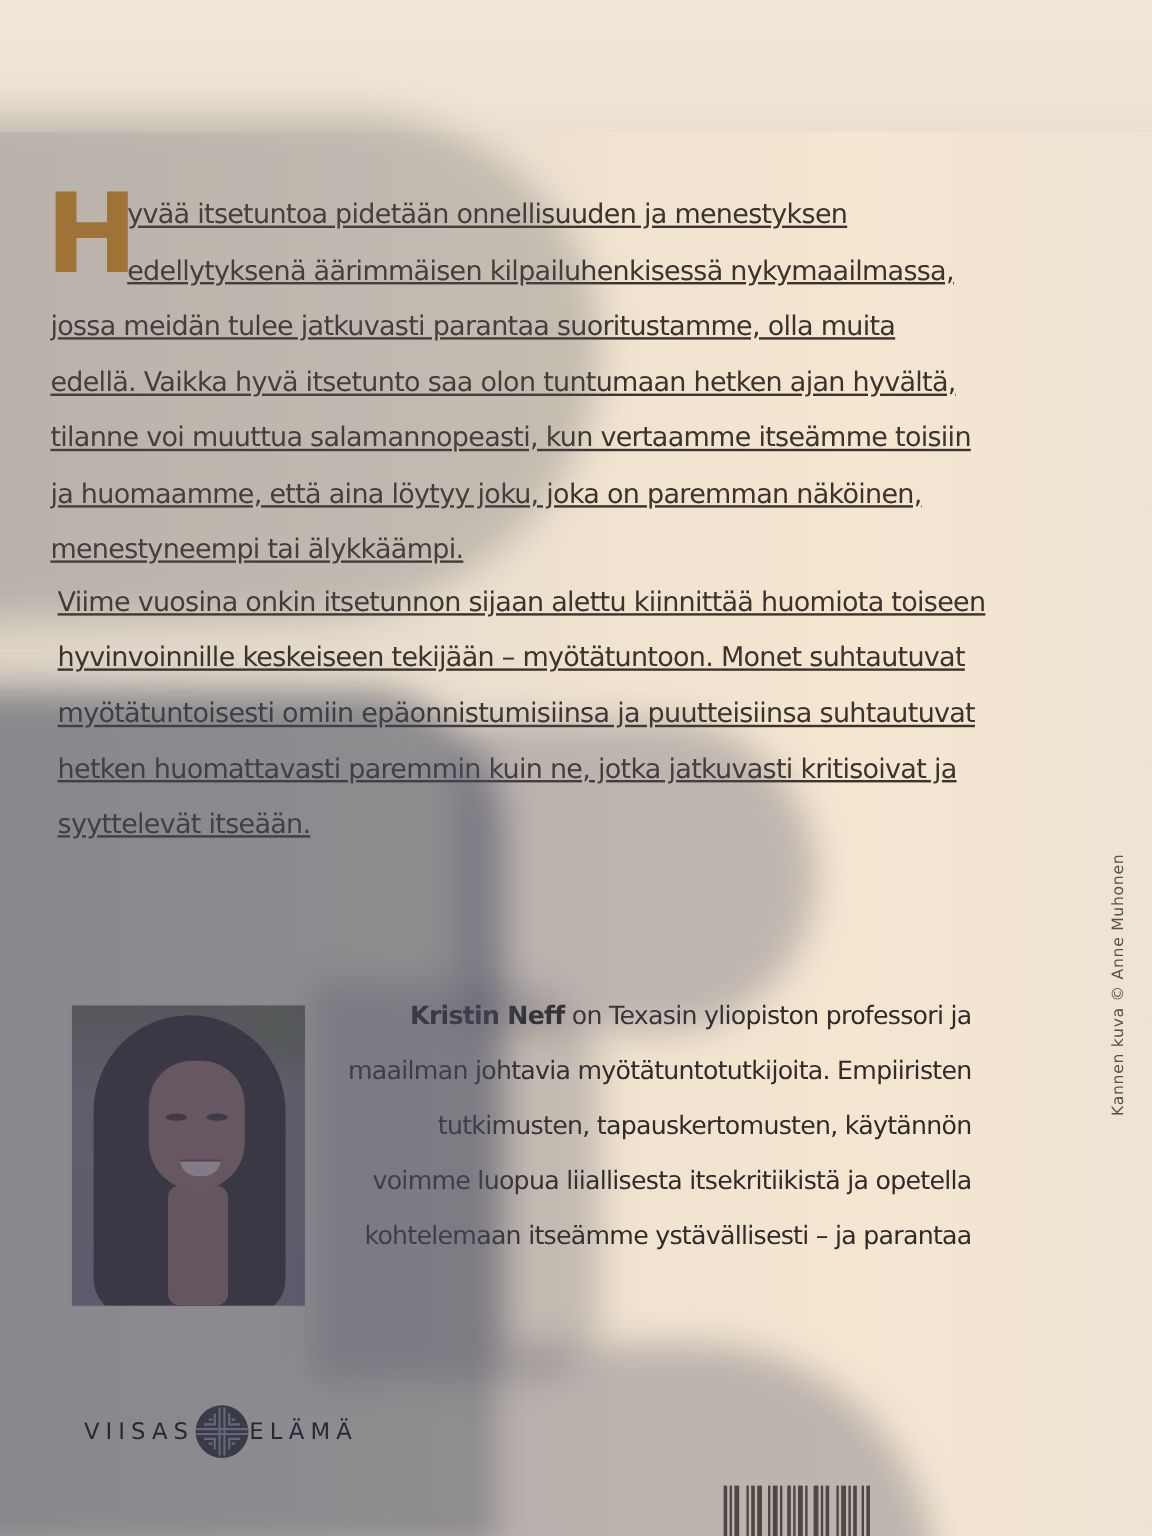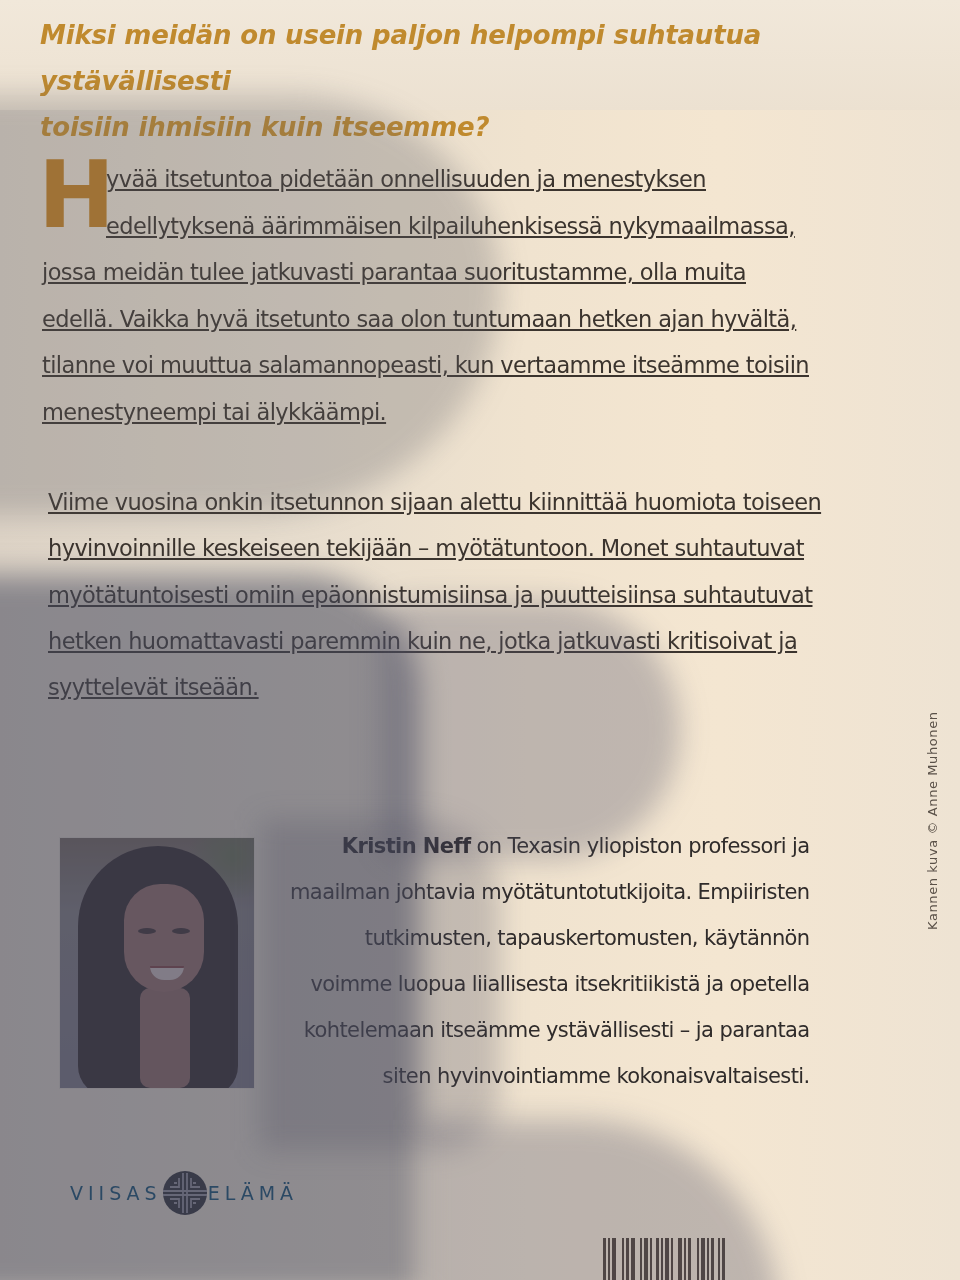--- a/index.html
+++ b/index.html
@@ -150,21 +150,21 @@
       transform: rotate(-90deg);
       font-family: "DejaVu Sans", sans-serif;
       font-size: 13px; color: #5a5148;
       letter-spacing: 0.6px;
       white-space: nowrap;
     }
 
     .publisher {
       position: absolute; left: 70px; top: 1170px;
       display: flex; align-items: center; gap: 0;
-      color: #0c4a6e;
+      color: #000000;
       font-family: "DejaVu Sans", sans-serif;
       font-size: 19px; letter-spacing: 5px;
     }
     .publisher .logo { width: 46px; height: 46px; display: block; }
 
     .isbn {
       position: absolute; left: 76px; top: 1282px;
       font-family: "DejaVu Sans", sans-serif;
       font-size: 17px; letter-spacing: -0.4px;
       color: #2a2a32;
@@ -178,33 +178,30 @@
     .barcode span { display: block; height: 100%; background: #4a3c30; margin-right: 2px; }
   </style>
 </head>
 <body>
 
 <div class="paper"></div>
 <div class="top-light"></div>
 
 <div class="content">
 
-  <div class="headline">
-    <div>Miksi meidän on usein paljon helpompi suhtautua ystävällisesti</div>
-    <div>toisiin ihmisiin kuin itseemme?</div>
-  </div>
 
   <div class="drop-cap">H</div>
 
   <div class="body-text para1">
     <span class="line indent">yvää itsetuntoa pidetään onnellisuuden ja menestyksen</span>
     <span class="line indent">edellytyksenä äärimmäisen kilpailuhenkisessä nykymaailmassa,</span>
     <span class="line">jossa meidän tulee jatkuvasti parantaa suoritustamme, olla muita</span>
     <span class="line">edellä. Vaikka hyvä itsetunto saa olon tuntumaan hetken ajan hyvältä,</span>
     <span class="line">tilanne voi muuttua salamannopeasti, kun vertaamme itseämme toisiin</span>
+    <span class="line">ja huomaamme, että aina löytyy joku, joka on paremman näköinen,</span>
     <span class="line">menestyneempi tai älykkäämpi.</span>
   </div>
 
   <div class="body-text para2">
     <span class="line">Viime vuosina onkin itsetunnon sijaan alettu kiinnittää huomiota toiseen</span>
     <span class="line">hyvinvoinnille keskeiseen tekijään – myötätuntoon. Monet suhtautuvat</span>
     <span class="line">myötätuntoisesti omiin epäonnistumisiinsa ja puutteisiinsa suhtautuvat</span>
     <span class="line">hetken huomattavasti paremmin kuin ne, jotka jatkuvasti kritisoivat ja</span>
     <span class="line">syyttelevät itseään.</span>
   </div>
@@ -220,21 +217,20 @@
     <div class="smile"></div>
     <div class="tint"></div>
   </div>
 
   <div class="bio">
     <span class="line"><span class="author-name">Kristin Neff</span><span> on Texasin yliopiston professori ja</span></span>
     <span class="line">maailman johtavia myötätuntotutkijoita. Empiiristen</span>
     <span class="line">tutkimusten, tapauskertomusten, käytännön</span>
     <span class="line">voimme luopua liiallisesta itsekritiikistä ja opetella</span>
     <span class="line">kohtelemaan itseämme ystävällisesti – ja parantaa</span>
-    <span class="line">siten hyvinvointiamme kokonaisvaltaisesti.</span>
   </div>
 
   <div class="credit">Kannen kuva © Anne Muhonen</div>
 
   <div class="publisher">
     <span>VIISAS</span>
     <svg class="logo" viewBox="0 0 46 46">
       <circle cx="23" cy="23" r="22" fill="#2a2a32"></circle>
       <g fill="none" stroke="#8e8c98" stroke-width="1.8">
         <line x1="1" y1="21" x2="45" y2="21"></line>

